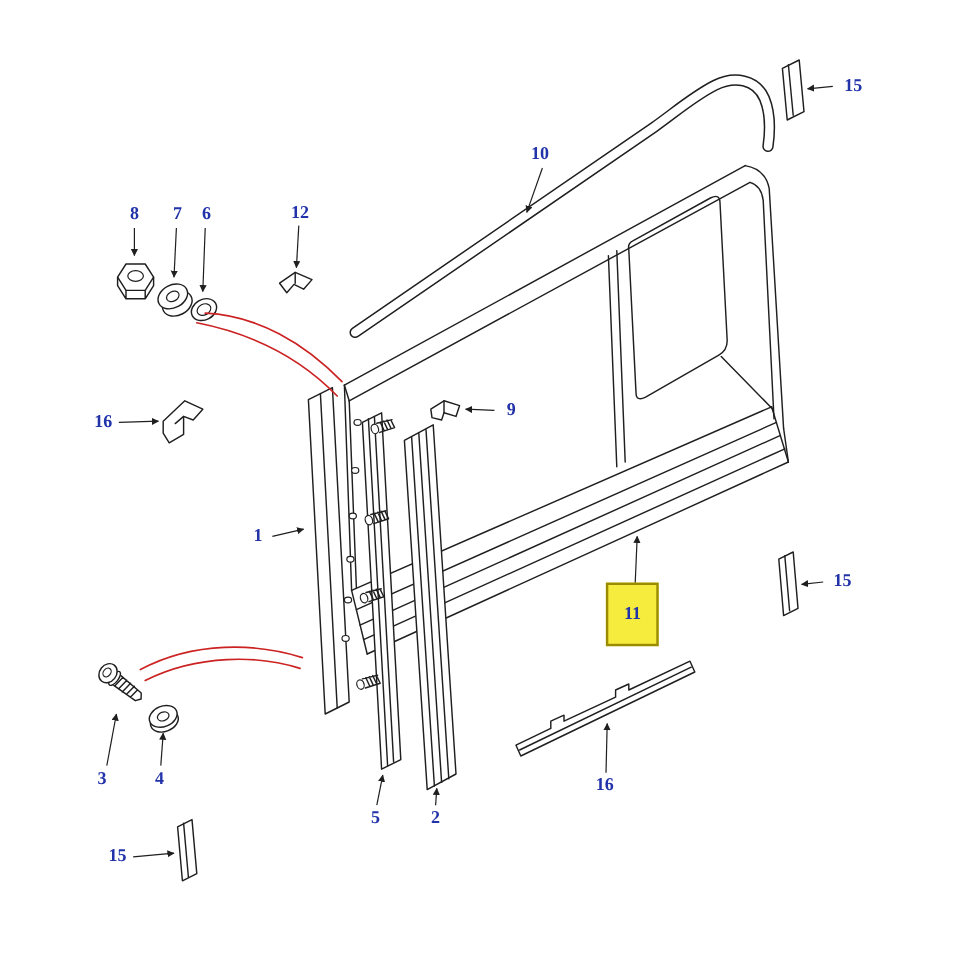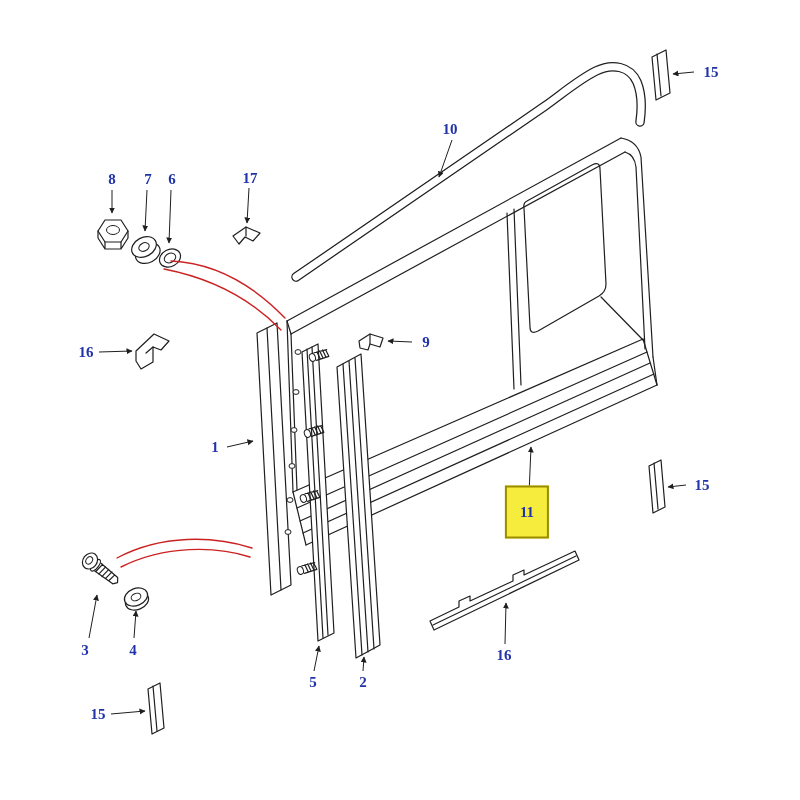--- a/index.html
+++ b/index.html
@@ -235,21 +235,21 @@
       <path class="leader" marker-end="url(#arr)" d="M314,671 L319,646"></path>
       <path class="leader" marker-end="url(#arr)" d="M363,671 L364,657"></path>
       <path class="leader" marker-end="url(#arr)" d="M505,644 L506,603"></path>
       <path class="leader" marker-end="url(#arr)" d="M111,714 L145,711"></path>
     </g>
   </svg>
 
   <div class="callout" style="left:112px;top:179px">8</div>
   <div class="callout" style="left:148px;top:179px">7</div>
   <div class="callout" style="left:172px;top:179px">6</div>
-  <div class="callout" style="left:250px;top:178px">17</div>
+  <div class="callout" style="left:250px;top:178px">12</div>
   <div class="callout" style="left:450px;top:129px">10</div>
   <div class="callout" style="left:711px;top:72px">15</div>
   <div class="callout" style="left:86px;top:352px">16</div>
   <div class="callout" style="left:426px;top:342px">9</div>
   <div class="callout" style="left:215px;top:447px">1</div>
   <div class="callout" style="left:702px;top:485px">15</div>
   <div class="callout highlight" style="left:527px;top:512px">11</div>
   <div class="callout" style="left:85px;top:650px">3</div>
   <div class="callout" style="left:133px;top:650px">4</div>
   <div class="callout" style="left:313px;top:682px">5</div>

